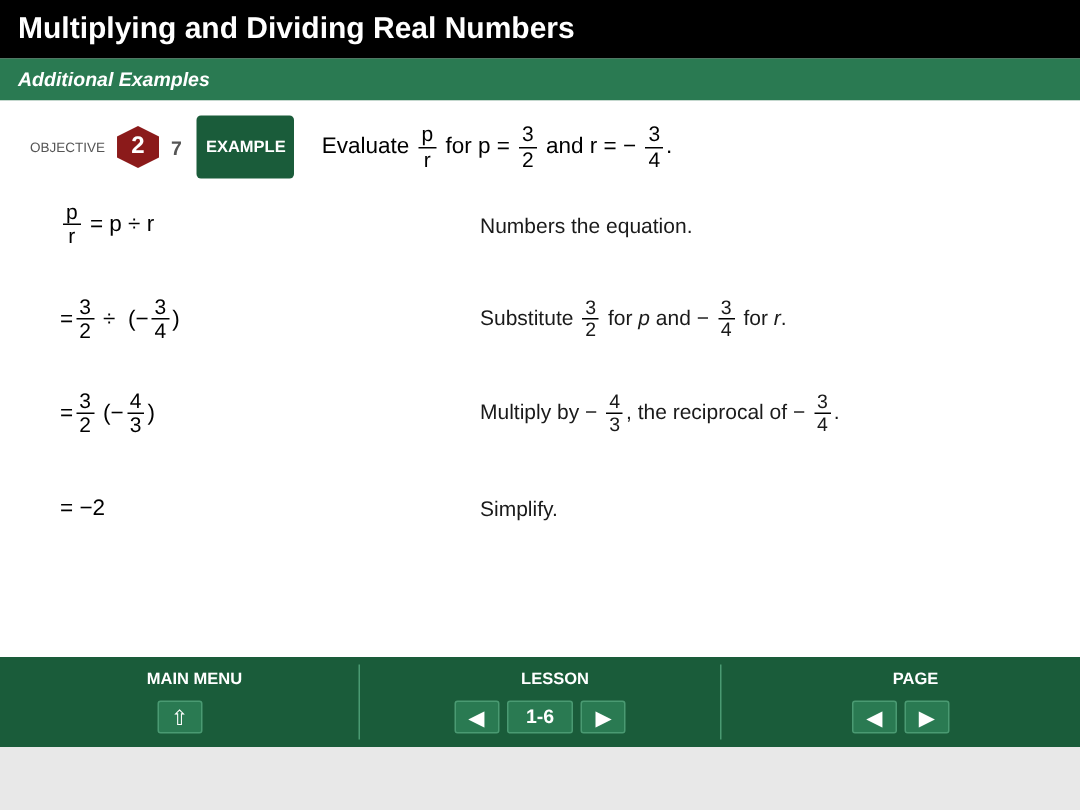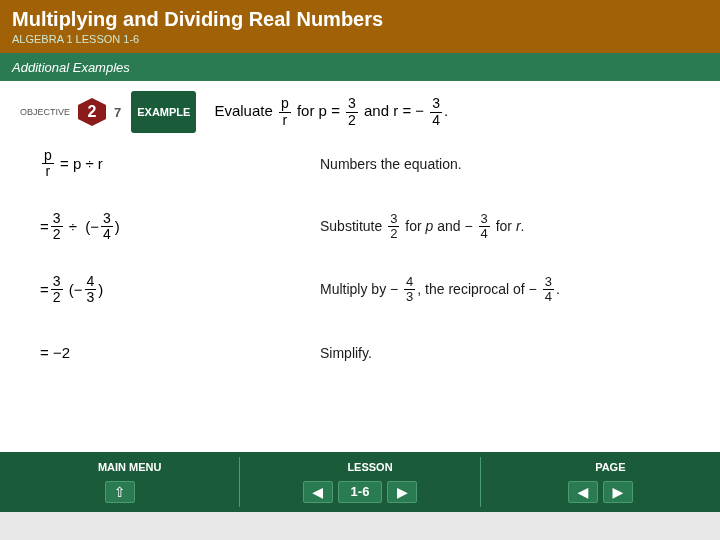--- a/index.html
+++ b/index.html
@@ -6,21 +6,21 @@
 
     body {
       width: 720px;
       height: 540px;
       font-family: Arial, sans-serif;
       background: #e8e8e8;
       overflow: hidden;
     }
 
     .header {
-      background: #a16207;
+      background: #000000;
       padding: 8px 12px;
       display: flex;
       justify-content: space-between;
       align-items: center;
     }
 
     .header-title {
       color: white;
       font-size: 20px;
       font-weight: bold;
@@ -52,21 +52,21 @@
 
     .additional-examples-bar {
       background: #2a7a52;
       padding: 5px 12px;
     }
 
     .additional-examples-text {
       color: white;
       font-size: 13px;
       font-style: italic;
-      font-weight: normal;
+      font-weight: bold;
     }
 
     .content {
       background: white;
       padding: 10px 20px 10px 20px;
       height: 371px;
     }
 
     .objective-row {
       display: flex;
@@ -211,21 +211,20 @@
       background: #4a9a72;
       margin: 5px 0;
     }
   </style>
 </head>
 <body>
 
 <div class="header">
   <div>
     <div class="header-title">Multiplying and Dividing Real Numbers</div>
-    <div class="header-subtitle">ALGEBRA 1  LESSON 1-6</div>
   </div>
 </div>
 
 <div class="additional-examples-bar">
   <span class="additional-examples-text">Additional Examples</span>
 </div>
 
 <div class="content">
 
   <div class="objective-row">

